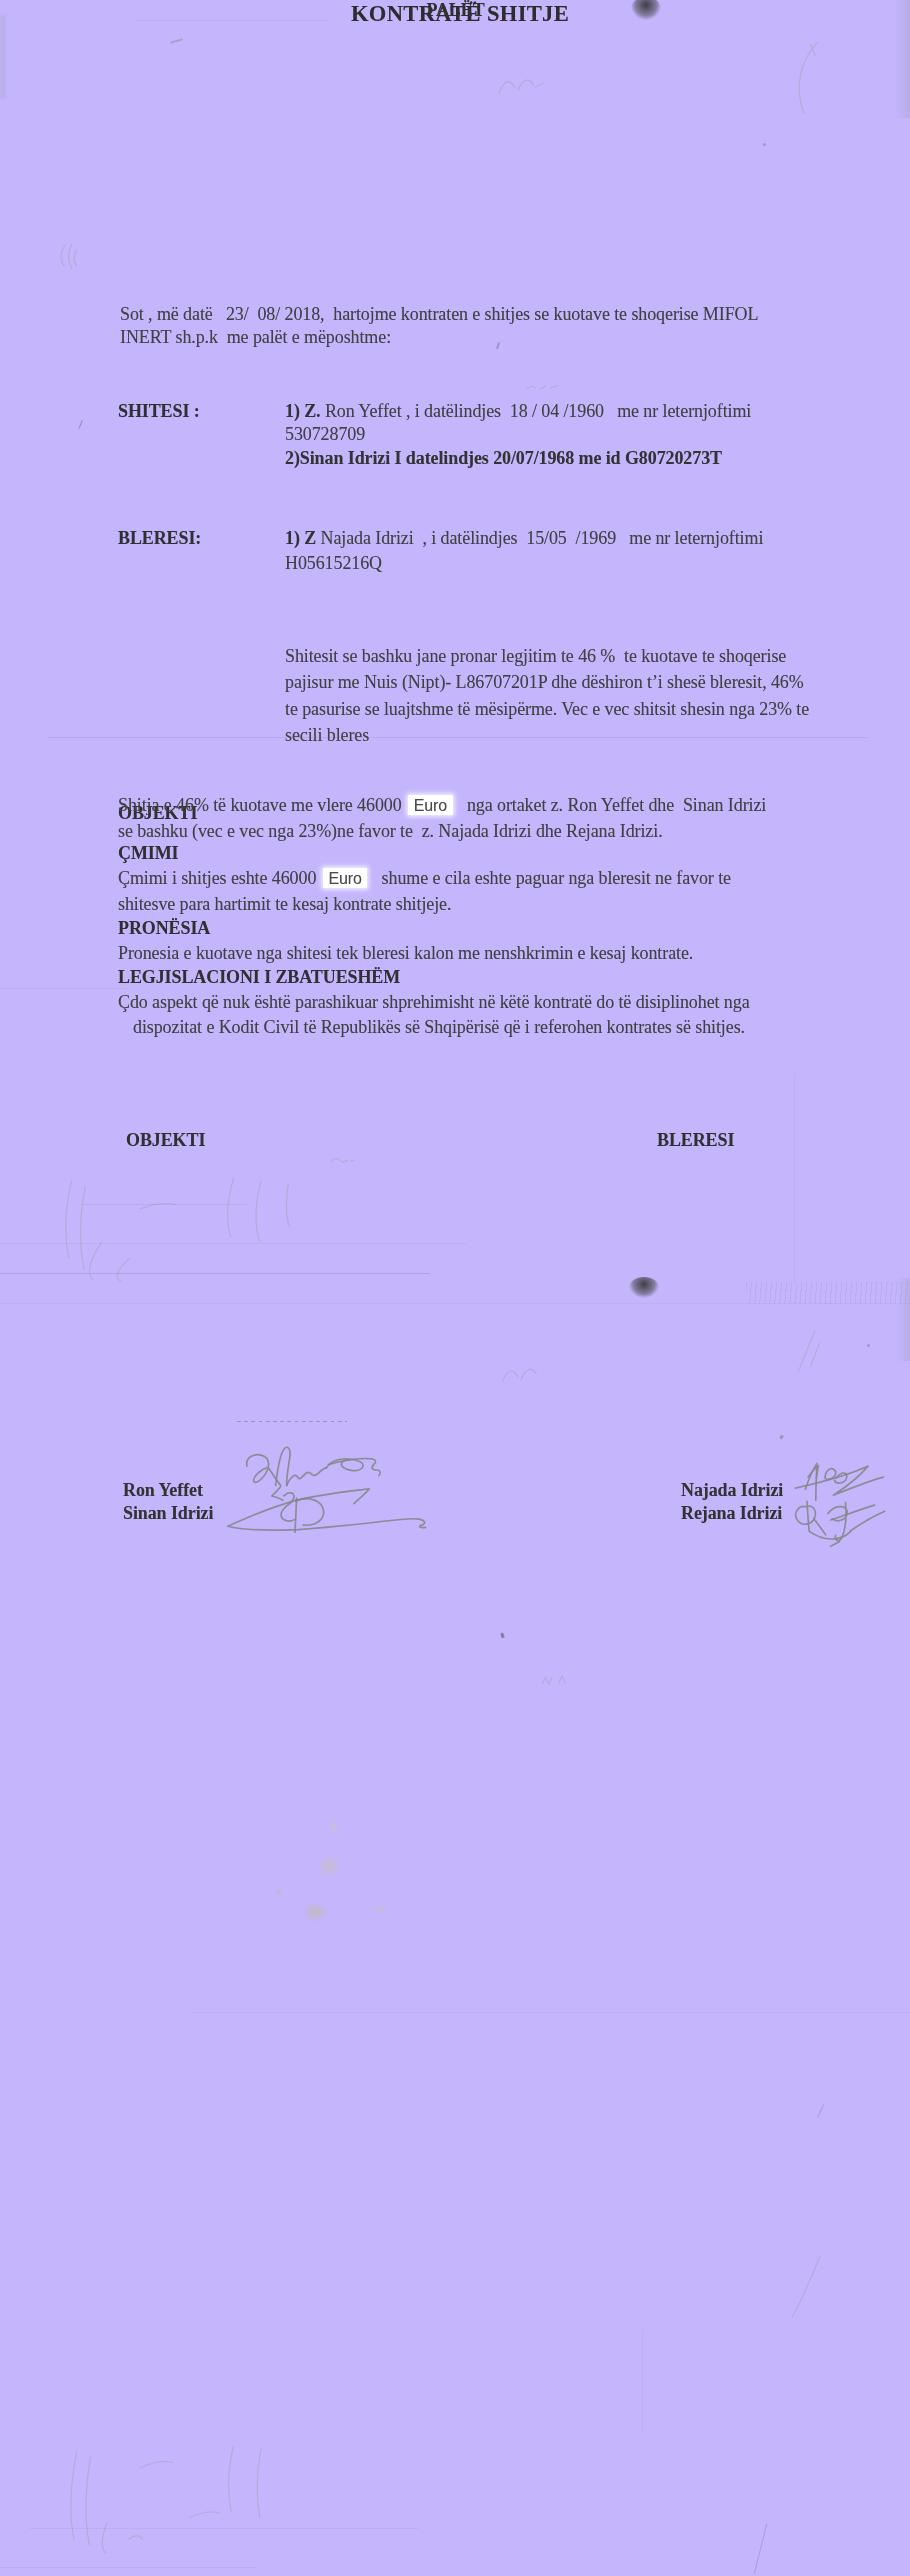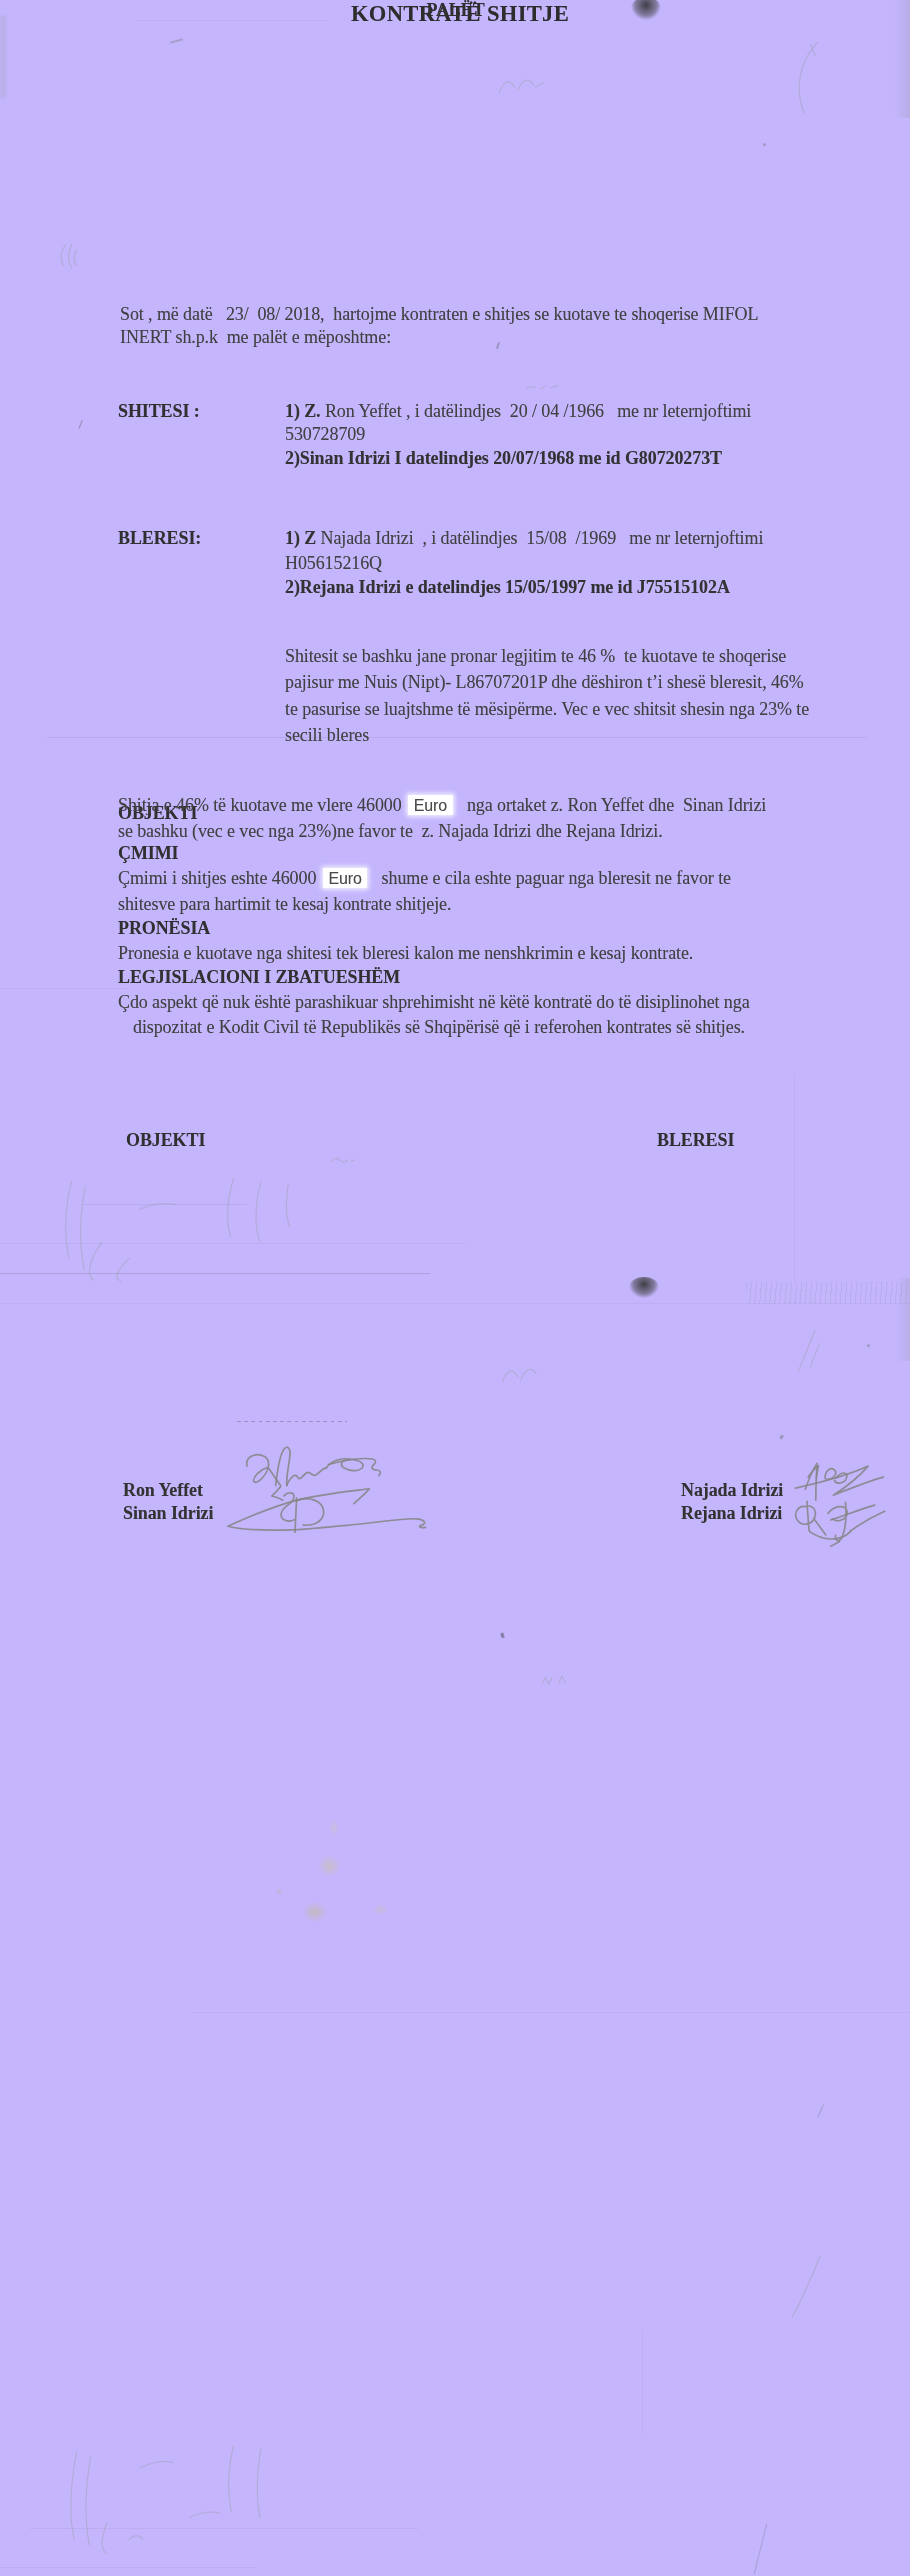--- a/index.html
+++ b/index.html
@@ -97,28 +97,27 @@
   <div class="art hline" style="left:30px;top:2528px;width:388px;height:0.6px;opacity:.7;"></div>
   <div class="art hline" style="left:0;top:2567px;width:256px;height:1.1px;opacity:.6;"></div>
   <div class="art" style="left:760px;top:2523px;width:1.1px;height:52px;background:rgba(110,110,110,.3);transform:rotate(14deg);"></div>
 
   <div class="ln title">KONTRATË SHITJE</div>
 
   <div class="ln" style="left:120px;top:304px;">Sot , më datë   23/  08/ 2018,  hartojme kontraten e shitjes se kuotave te shoqerise MIFOL</div>
   <div class="ln" style="left:120px;top:327px;">INERT sh.p.k  me palët e mëposhtme:</div>
 
   <div class="ln hd" style="left:118px;top:401px;">SHITESI :</div>
-  <div class="ln" style="left:285px;top:401px;"><span class="b">1) Z.</span><span> Ron Yeffet , i datëlindjes  20 / 04 /1966   me nr leternjoftimi</span></div>
+  <div class="ln" style="left:285px;top:401px;"><span class="b">1) Z.</span><span> Ron Yeffet , i datëlindjes  18 / 04 /1960   me nr leternjoftimi</span></div>
   <div class="ln" style="left:285px;top:424px;">530728709</div>
   <div class="ln b" style="left:285px;top:448px;">2)Sinan Idrizi I datelindjes 20/07/1968 me id G80720273T</div>
 
   <div class="ln hd" style="left:118px;top:528px;">BLERESI:</div>
-  <div class="ln" style="left:285px;top:528px;"><span class="b">1) Z</span><span> Najada Idrizi  , i datëlindjes  15/08  /1969   me nr leternjoftimi</span></div>
+  <div class="ln" style="left:285px;top:528px;"><span class="b">1) Z</span><span> Najada Idrizi  , i datëlindjes  15/05  /1969   me nr leternjoftimi</span></div>
   <div class="ln" style="left:285px;top:553px;">H05615216Q</div>
-  <div class="ln b" style="left:285px;top:577px;">2)Rejana Idrizi e datelindjes 15/05/1997 me id J75515102A</div>
 
   <div class="ln" style="left:285px;top:646px;">Shitesit se bashku jane pronar legjitim te 46 %  te kuotave te shoqerise</div>
   <div class="ln" style="left:285px;top:672px;">pajisur me Nuis (Nipt)- L86707201P dhe dëshiron t’i shesë bleresit, 46%</div>
   <div class="ln" style="left:285px;top:699px;">te pasurise se luajtshme të mësipërme. Vec e vec shitsit shesin nga 23% te</div>
   <div class="ln" style="left:285px;top:725px;">secili bleres</div>
 
   <div class="ln hd" style="left:118px;top:771px;margin-top:32px;">OBJEKTI</div>
   <div class="ln" style="left:118px;top:795px;"><span>Shitja e 46% të kuotave me vlere 46000</span><span class="euro">Euro</span><span>nga ortaket z. Ron Yeffet dhe  Sinan Idrizi</span></div>
   <div class="ln" style="left:118px;top:821px;">se bashku (vec e vec nga 23%)ne favor te  z. Najada Idrizi dhe Rejana Idrizi.</div>
 

